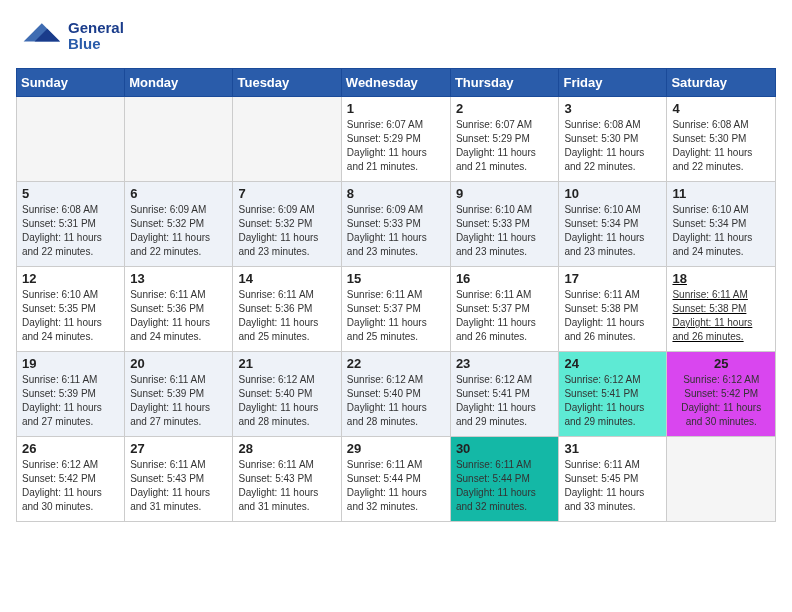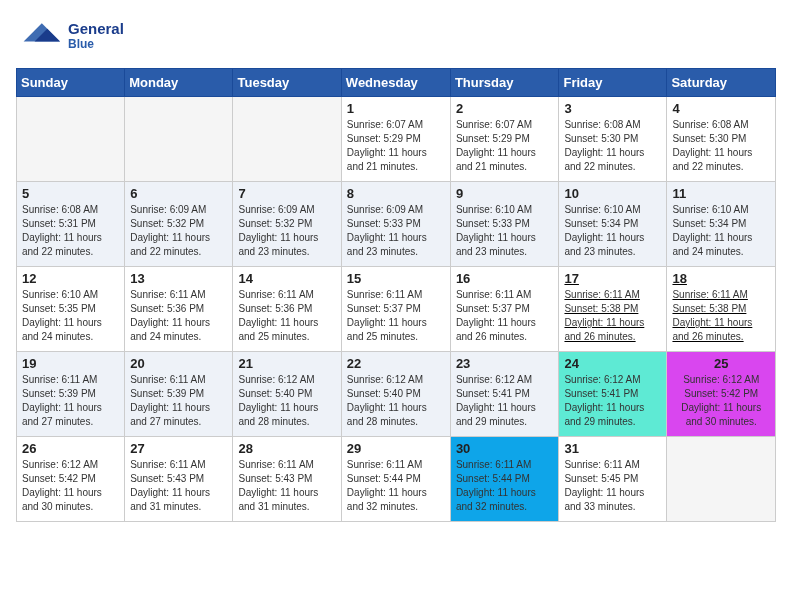--- a/index.html
+++ b/index.html
@@ -92,21 +92,21 @@
   <div class="logo">
     <svg class="logo-icon" width="52" height="44" viewBox="0 0 52 44">
 
       <rect x="0" y="0" width="52" height="44" fill="white"></rect>
 
       <polygon points="28,8 48,28 8,28" fill="#2a5caa" opacity="0.9"></polygon>
       <polygon points="34,14 48,28 20,28" fill="#1a3c8b"></polygon>
     </svg>
     <div>
       <div style="color:#1a3c8b;font-size:15px;font-weight:bold;line-height:1.1">General</div>
-      <div style="color:#2a5caa;font-size:12px;font-weight:bold;line-height:1.1">Blue</div>
+      <div style="color:#2a5caa;font-size:15px;font-weight:bold;line-height:1.1">Blue</div>
     </div>
   </div>
   <div class="title-block">
     <div class="month-year"></div>
     <div class="location"></div>
   </div>
 </div>
 
 <table class="calendar">
   <thead>
@@ -186,21 +186,21 @@
           <div class="day-info"><span>Sunrise: 6:11 AM</span><br><span>Sunset: 5:36 PM</span><br><span>Daylight: 11 hours and 25 minutes.</span></div>
         </td>
         <td style="background: rgb(255, 255, 255);">
           <span class="day-num">15</span>
           <div class="day-info"><span>Sunrise: 6:11 AM</span><br><span>Sunset: 5:37 PM</span><br><span>Daylight: 11 hours and 25 minutes.</span></div>
         </td>
         <td style="background: rgb(255, 255, 255);">
           <span class="day-num">16</span>
           <div class="day-info"><span>Sunrise: 6:11 AM</span><br><span>Sunset: 5:37 PM</span><br><span>Daylight: 11 hours and 26 minutes.</span></div>
         </td>
-        <td style="background: rgb(255, 255, 255); text-decoration: underline;">
+        <td style="background: rgb(255, 255, 255);">
           <span class="day-num">17</span>
           <div class="day-info"><span>Sunrise: 6:11 AM</span><br><span>Sunset: 5:38 PM</span><br><span>Daylight: 11 hours and 26 minutes.</span></div>
         </td>
         <td style="background: rgb(255, 255, 255); text-decoration: underline;">
           <span class="day-num">18</span>
           <div class="day-info"><span>Sunrise: 6:11 AM</span><br><span>Sunset: 5:38 PM</span><br><span>Daylight: 11 hours and 26 minutes.</span></div>
         </td>
       </tr>
       <tr>
         <td style="background: rgb(238, 242, 248); margin-top: 24px;">
@@ -242,21 +242,21 @@
           <div class="day-info"><span>Sunrise: 6:11 AM</span><br><span>Sunset: 5:43 PM</span><br><span>Daylight: 11 hours and 31 minutes.</span></div>
         </td>
         <td style="background: rgb(255, 255, 255);">
           <span class="day-num">28</span>
           <div class="day-info"><span>Sunrise: 6:11 AM</span><br><span>Sunset: 5:43 PM</span><br><span>Daylight: 11 hours and 31 minutes.</span></div>
         </td>
         <td style="background: rgb(255, 255, 255);">
           <span class="day-num">29</span>
           <div class="day-info"><span>Sunrise: 6:11 AM</span><br><span>Sunset: 5:44 PM</span><br><span>Daylight: 11 hours and 32 minutes.</span></div>
         </td>
-        <td style="background: #0ea5e9;">
+        <td style="background: #14b8a6;">
           <span class="day-num">30</span>
           <div class="day-info"><span>Sunrise: 6:11 AM</span><br><span>Sunset: 5:44 PM</span><br><span>Daylight: 11 hours and 32 minutes.</span></div>
         </td>
         <td style="background: rgb(255, 255, 255);">
           <span class="day-num">31</span>
           <div class="day-info"><span>Sunrise: 6:11 AM</span><br><span>Sunset: 5:45 PM</span><br><span>Daylight: 11 hours and 33 minutes.</span></div>
         </td>
         <td class="empty-cell" style="background: rgb(245, 245, 245);"></td>
       </tr>
     </tbody>

